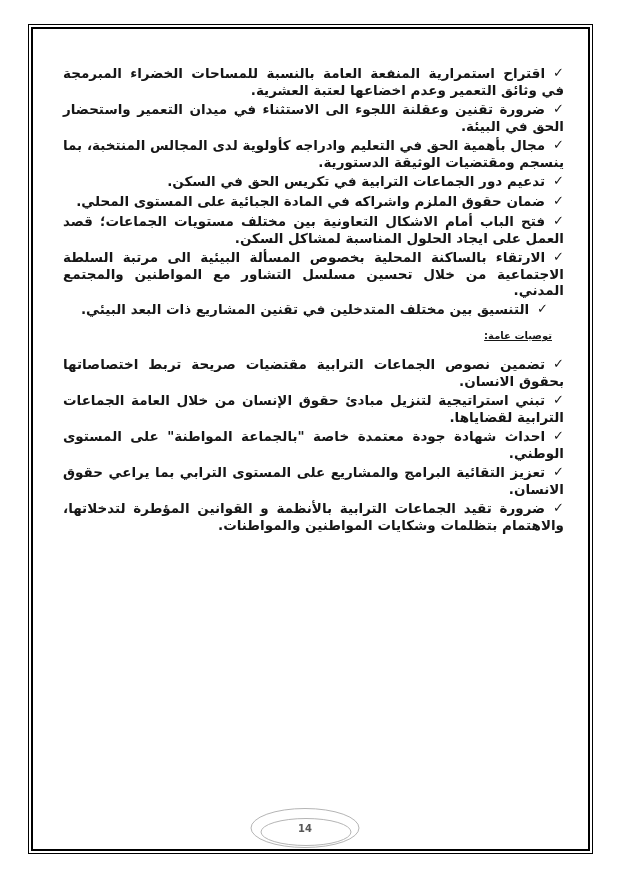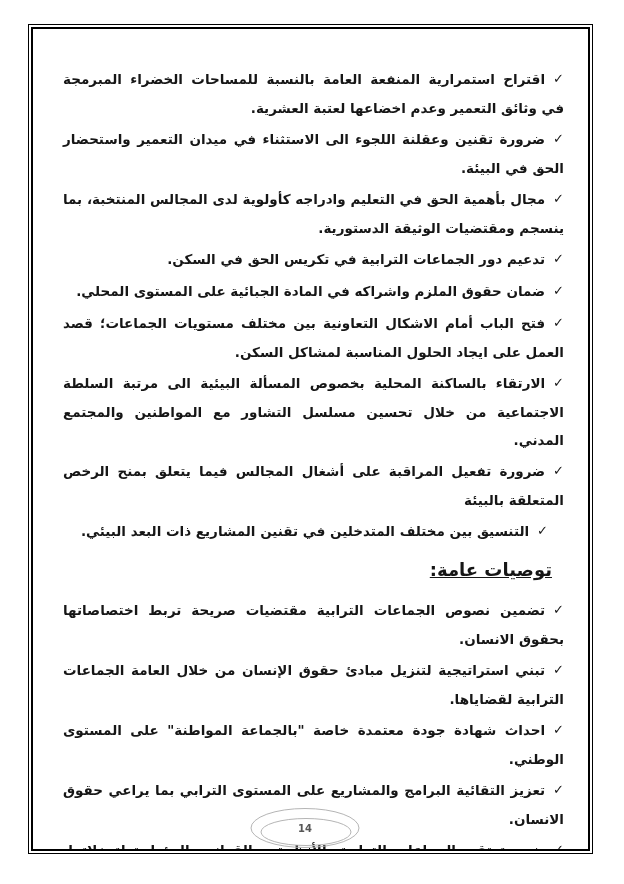--- a/index.html
+++ b/index.html
@@ -36,42 +36,42 @@
   }
   .content {
     position: absolute;
     inset: 0;
     padding: 36px 24px 0 30px;
     direction: rtl;
     text-align: justify;
     color: #161616;
     font-weight: bold;
     font-size: 13.5px;
-    line-height: 28px;
+    line-height: 16px;
     overflow: hidden;
   }
   .bullet {
     margin: 0 0 3px 0;
   }
   .bullet .check {
     display: inline-block;
     margin-left: 8px;
     font-size: 13px;
     transform: translateY(-1px);
   }
   .bullet.indent {
     padding-right: 16px;
   }
   .heading {
     font-weight: bold;
     text-decoration: underline;
     text-align: right;
     padding-right: 12px;
     margin: 10px 0 12px 0;
-    font-size: 18px;
+    font-size: 10px;
   }
   .page-oval {
     position: absolute;
     left: 247px;
     top: 806px;
   }
   .page-oval ellipse {
     fill: none;
     stroke: #b5b5b5;
     stroke-width: 1;
@@ -93,21 +93,20 @@
     <div class="frame-inner">
       <div class="content" dir="rtl" lang="ar">
 
         <div class="bullet"><span class="check">✓</span><span>اقتراح استمرارية المنفعة العامة بالنسبة للمساحات الخضراء المبرمجة في وثائق التعمير وعدم اخضاعها لعتبة العشرية.</span></div>
         <div class="bullet"><span class="check">✓</span><span>ضرورة تقنين وعقلنة اللجوء الى الاستثناء في ميدان التعمير واستحضار الحق في البيئة.</span></div>
         <div class="bullet"><span class="check">✓</span><span>مجال بأهمية الحق في التعليم وادراجه كأولوية لدى المجالس المنتخبة، بما ينسجم ومقتضيات الوثيقة الدستورية.</span></div>
         <div class="bullet"><span class="check">✓</span><span>تدعيم دور الجماعات الترابية في تكريس الحق في السكن.</span></div>
         <div class="bullet"><span class="check">✓</span><span>ضمان حقوق الملزم واشراكه في المادة الجبائية على المستوى المحلي.</span></div>
         <div class="bullet"><span class="check">✓</span><span>فتح الباب أمام الاشكال التعاونية بين مختلف مستويات الجماعات؛ قصد العمل على ايجاد الحلول المناسبة لمشاكل السكن.</span></div>
         <div class="bullet"><span class="check">✓</span><span>الارتقاء بالساكنة المحلية بخصوص المسألة البيئية الى مرتبة السلطة الاجتماعية من خلال تحسين مسلسل التشاور مع المواطنين والمجتمع المدني.</span></div>
-        <div class="bullet"><span class="check">✓</span><span>ضرورة تفعيل المراقبة على أشغال المجالس فيما يتعلق بمنح الرخص المتعلقة بالبيئة</span></div>
         <div class="bullet indent"><span class="check">✓</span><span>التنسيق بين مختلف المتدخلين في تقنين المشاريع ذات البعد البيئي.</span></div>
 
         <div class="heading">توصيات عامة:</div>
 
         <div class="bullet"><span class="check">✓</span><span>تضمين نصوص الجماعات الترابية مقتضيات صريحة تربط اختصاصاتها بحقوق الانسان.</span></div>
         <div class="bullet"><span class="check">✓</span><span>تبني استراتيجية لتنزيل مبادئ حقوق الإنسان من خلال العامة الجماعات الترابية لقضاياها.</span></div>
         <div class="bullet"><span class="check">✓</span><span>احداث شهادة جودة معتمدة خاصة "بالجماعة المواطنة" على المستوى الوطني.</span></div>
         <div class="bullet"><span class="check">✓</span><span>تعزيز التقائية البرامج والمشاريع على المستوى الترابي بما يراعي حقوق الانسان.</span></div>
         <div class="bullet"><span class="check">✓</span><span>ضرورة تقيد الجماعات الترابية بالأنظمة و القوانين المؤطرة لتدخلاتها، والاهتمام بتظلمات وشكايات المواطنين والمواطنات.</span></div>
 

